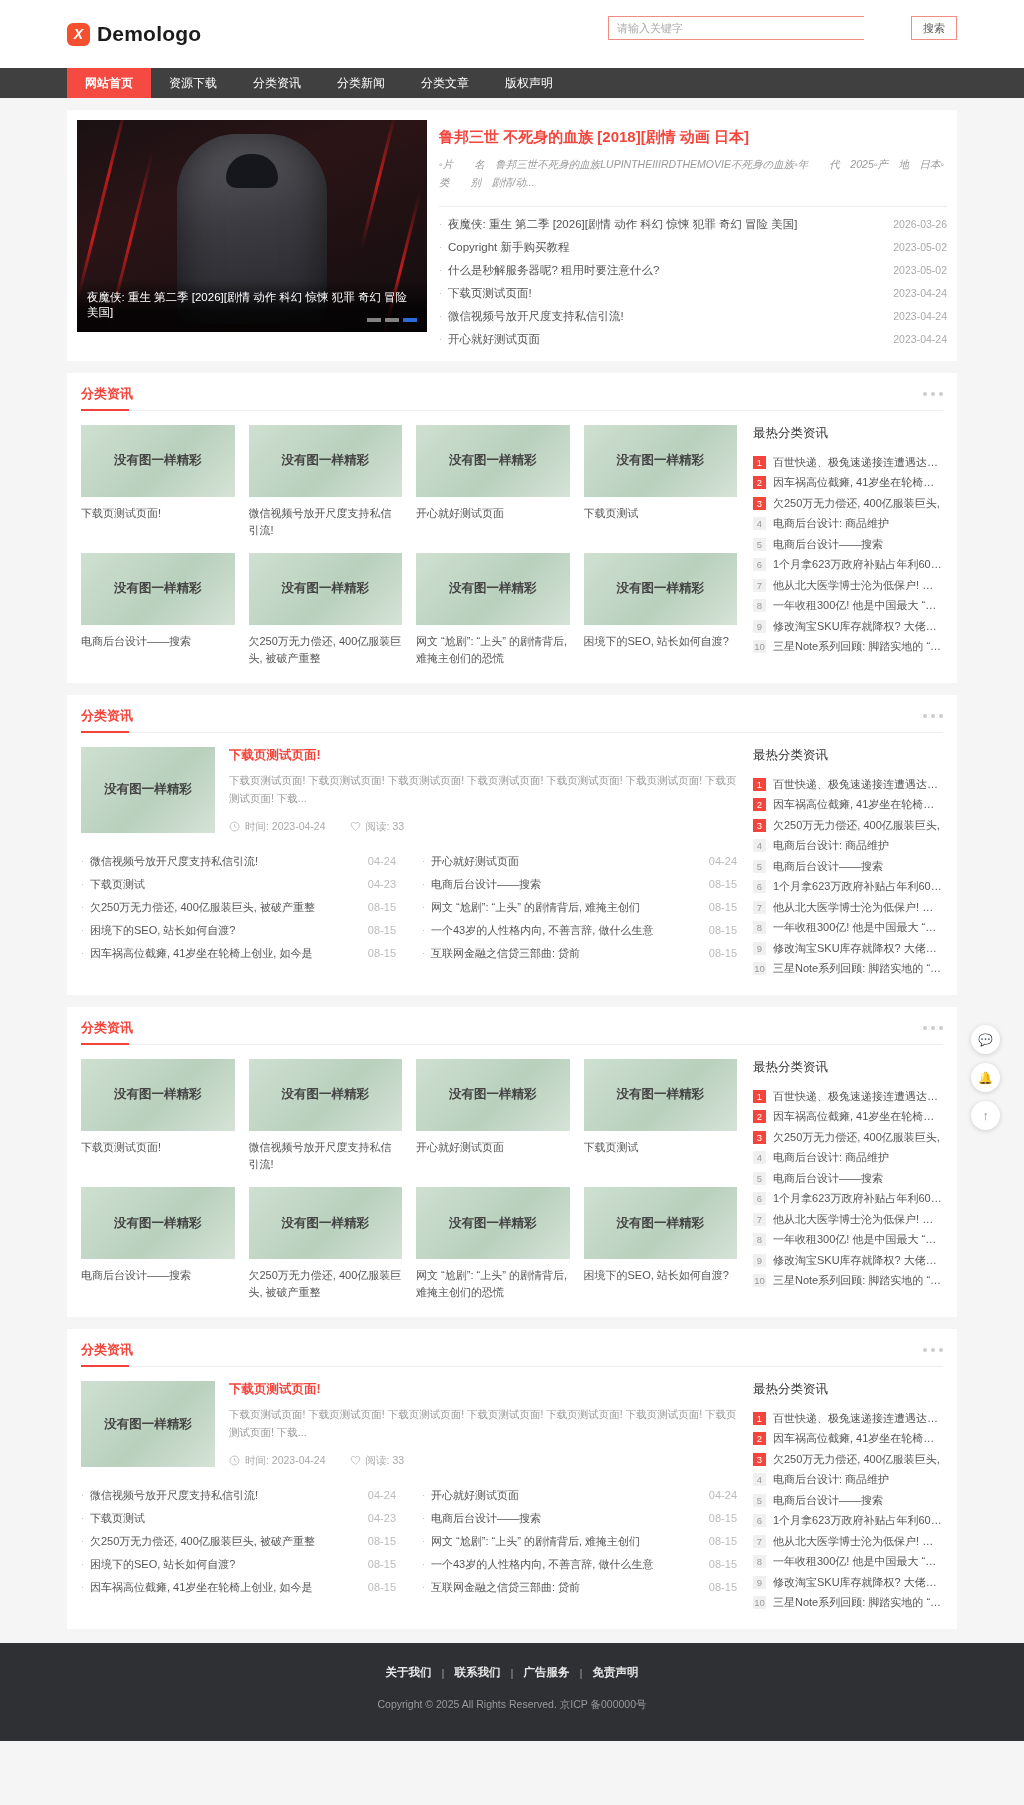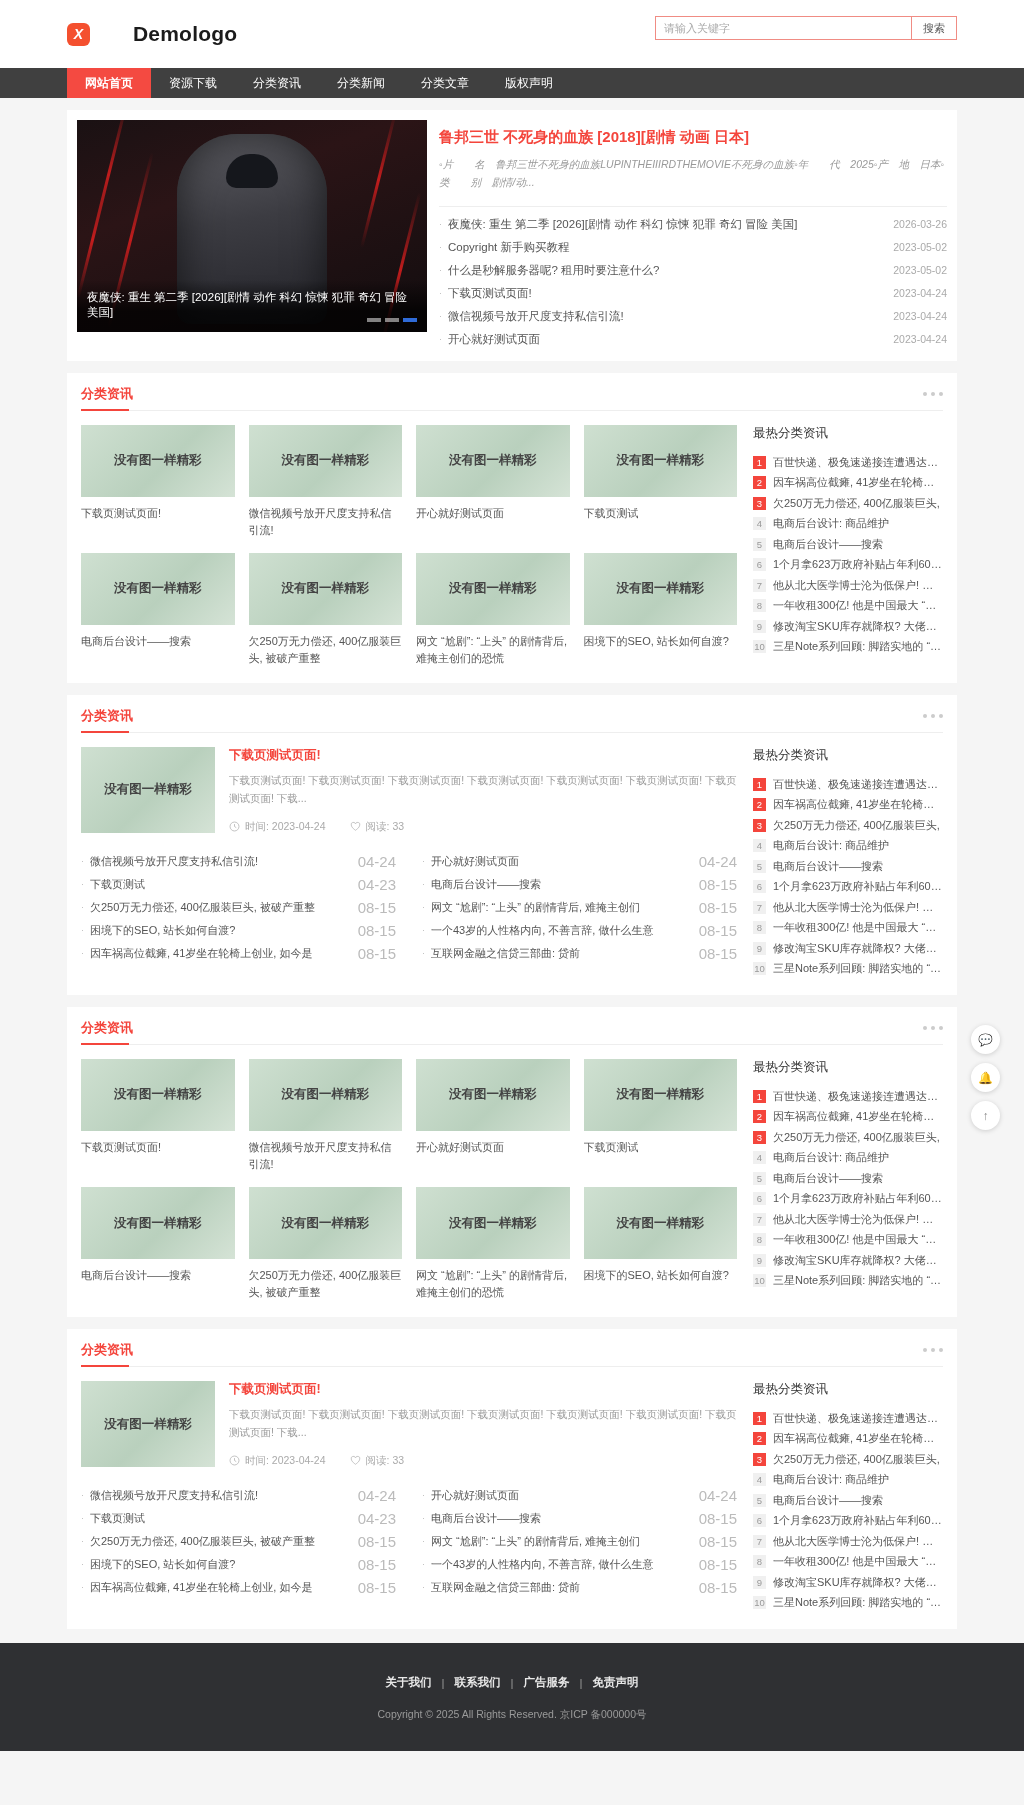--- a/index.html
+++ b/index.html
@@ -8,22 +8,22 @@
     font-family:"Liberation Sans","DejaVu Sans",sans-serif;
     font-size:12px; color:#333; -webkit-font-smoothing:antialiased;
   }
   .wrap { width:890px; margin:0 auto; }
   
   .topbar { background:#fff; height:68px; }
   .topbar-inner { width:890px; margin:0 auto; height:68px; display:flex; align-items:center; justify-content:space-between; }
   .logo { display:flex; align-items:center; gap:7px; }
   .logo-mark { width:23px; height:23px; border-radius:6px; background:#f4502f; color:#fff;
     font-size:14px; font-weight:bold; display:flex; align-items:center; justify-content:center; font-style:italic;}
-  .logo-text { font-size:21px; font-weight:bold; color:#1b1b1b; letter-spacing:.2px;margin-left:36px; }
-  .searchbox { display:flex; height:36px; }
+  .logo-text { font-size:21px; font-weight:bold; color:#1b1b1b; letter-spacing:.2px; }
+  .searchbox { display:flex; height:36px;gap:47px; }
   .searchbox input { width:256px; height:24px; border:1px solid #f08c84; border-right:none;
     padding:0 8px; font-size:11px; color:#555; outline:none; background:#fff;
     font-family:"Liberation Sans","DejaVu Sans",sans-serif; }
   .searchbox input::placeholder { color:#aaa; }
   .search-btn { width:46px; height:24px; border:1px solid #f08c84; background:#fff; color:#555;
     font-size:11px; cursor:pointer; font-family:"Liberation Sans","DejaVu Sans",sans-serif; }
   
   .nav { background:#404040; height:30px; }
   .nav-inner { width:890px; margin:0 auto; display:flex; height:30px; }
   .nav a { color:#fff; font-size:12px; text-decoration:none; height:30px; line-height:30px;
@@ -80,33 +80,33 @@
   .feat-title { color:#f4453c; font-size:12.5px; font-weight:bold; }
   .feat-sum { margin-top:8px; color:#999; font-size:10.5px; line-height:1.7;
      display:-webkit-box; -webkit-line-clamp:2; -webkit-box-orient:vertical; overflow:hidden; }
   .feat-meta { margin-top:12px; display:flex; gap:24px; color:#aaa; font-size:10.5px; align-items:center; }
   .feat-meta span { display:flex; align-items:center; gap:5px; }
   .ico { width:11px; height:11px; display:inline-block; }
   .two-col { display:grid; grid-template-columns:1fr 1fr; gap:0 26px; margin-top:16px; }
   .two-col li { list-style:none; display:flex; align-items:center; height:23px; font-size:11px; }
   .two-col li .dot { color:#bbb; margin-right:6px; font-size:9px; }
   .two-col li .t { color:#555; flex:1; overflow:hidden; white-space:nowrap; text-overflow:ellipsis; }
-  .two-col li .d { color:#bbb; font-size:15px; margin-left:8px; flex:none; }
+  .two-col li .d { color:#bbb; font-size:11px; margin-left:8px; flex:none; }
   
   .hot-h { font-size:12.5px; color:#333; margin-bottom:10px; }
   .hot li { list-style:none; display:flex; align-items:center; height:20.5px; font-size:11px; }
   .hot .rk { width:13px; height:13px; flex:none; margin-right:7px; font-size:9.5px;
      display:flex; align-items:center; justify-content:center; background:#f0f0f0; color:#999; }
   .hot li.top .rk { background:#f4453c; color:#fff; }
   .hot .t { color:#555; overflow:hidden; white-space:nowrap; text-overflow:ellipsis; }
   
   .fl-body { padding:16px 0 4px; font-size:11px; color:#777; }
   
   .footer { background:#2f3033; margin-top:14px; padding:22px 0 26px; text-align:center; }
-  .f-nav { display:flex; justify-content:center; align-items:center; gap:10px; color:#999; font-size:11.5px;margin-top:10px; }
+  .f-nav { display:flex; justify-content:center; align-items:center; gap:10px; color:#999; font-size:11.5px; }
   .f-nav a { color:#e8e8e8; text-decoration:none; font-weight:bold; }
   .f-txt { margin-top:14px; color:#9a9a9a; font-size:10.5px; line-height:2; }
   
   .floats { position:absolute; right:24px; top:1025px; display:flex; flex-direction:column; gap:9px; }
   .fbtn { width:29px; height:29px; border-radius:50%; background:#fff; box-shadow:0 1px 5px rgba(0,0,0,.16);
      display:flex; align-items:center; justify-content:center; color:#888; cursor:pointer; }
 </style>
 </head>
 <body>
 

